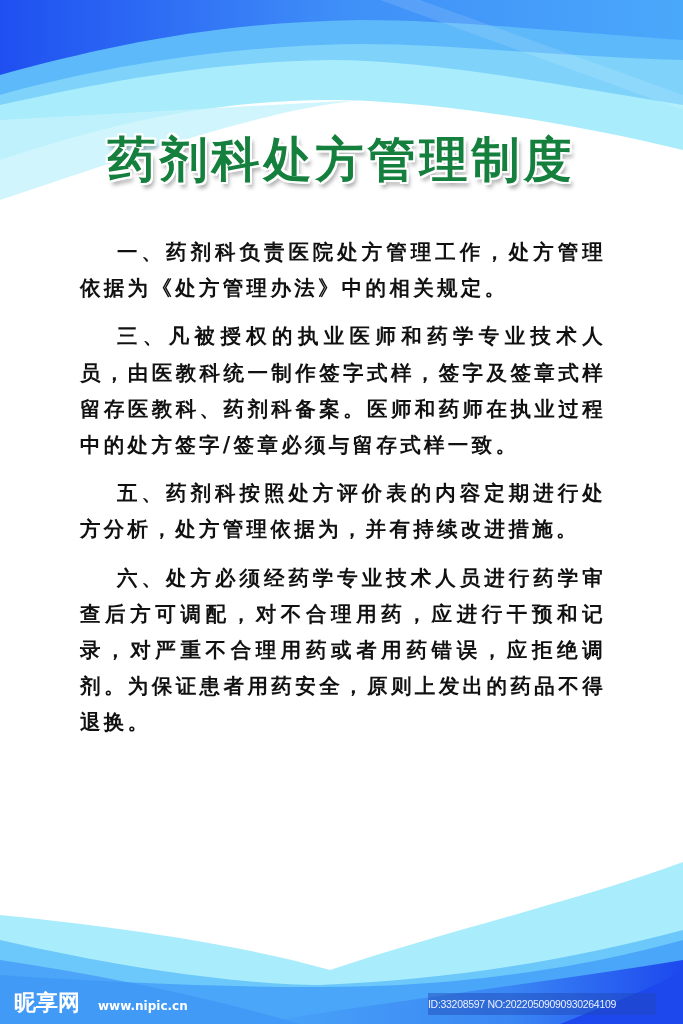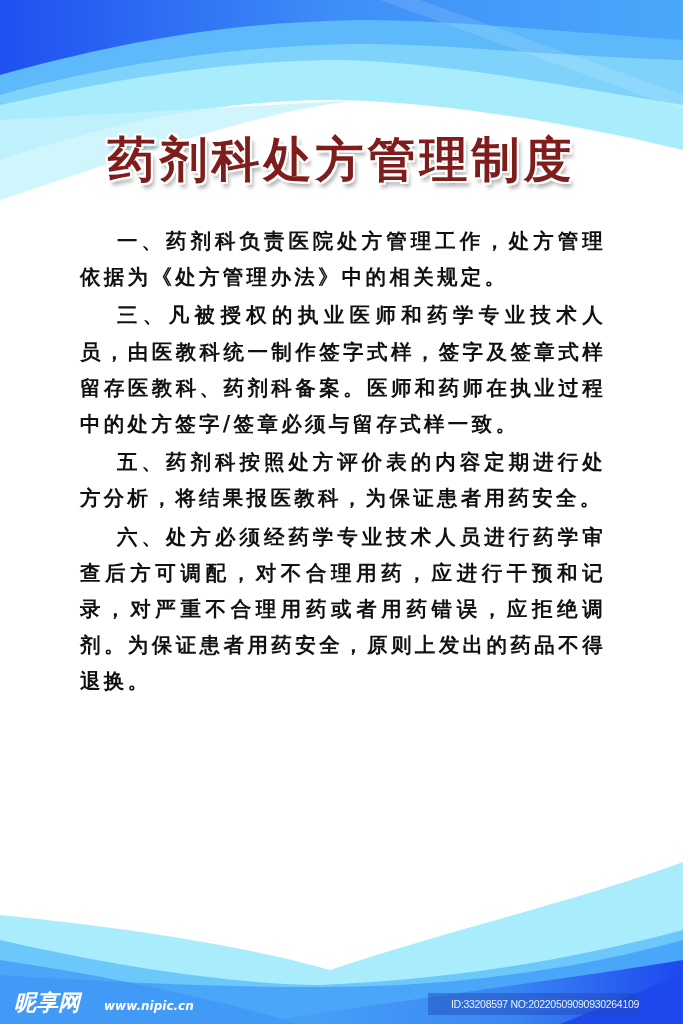--- a/index.html
+++ b/index.html
@@ -5,43 +5,43 @@
     html, body { margin: 0; padding: 0; }
     body {
       width: 683px; height: 1024px; overflow: hidden; position: relative;
       background: #ffffff;
       font-family: "DejaVu Sans", "Liberation Sans", sans-serif;
     }
     .bg { position: absolute; left: 0; top: 0; width: 683px; height: 1024px; z-index: 0; }
     .title {
       position: absolute; left: 0; width: 683px; top: 128px; text-align: center;
       font-size: 48px; font-weight: bold; letter-spacing: 4px;
-      color: #7f1d1d;
+      color: #15803d;
       text-shadow:
         -2px -2px 0 #fff, 2px -2px 0 #fff, -2px 2px 0 #fff, 2px 2px 0 #fff,
         0 -2px 0 #fff, 0 2px 0 #fff, -2px 0 0 #fff, 2px 0 0 #fff,
         3px 5px 4px rgba(0,0,0,0.35);
       z-index: 2; margin: 0;
     }
     .body-text {
       position: absolute; left: 80px; top: 222px; width: 526px; z-index: 2;
       color: #111; font-size: 20.5px; line-height: 36.2px; letter-spacing: 3.3px;
       font-weight: 600;
     }
-    .para { margin: 1px 0 2px 0; text-indent: 37px; text-align: justify; }
+    .para { margin: 12px 0 2px 0; text-indent: 37px; text-align: justify; }
     .wm-left {
       position: absolute; left: 14px; top: 988px; z-index: 3;
-      color: #ffffff; font-weight: bold; font-style: italic; font-size: 22px;
-      display: flex; align-items: baseline; gap: 24px;
+      color: #ffffff; font-weight: bold; font-size: 22px;
+      display: flex; align-items: baseline; gap: 18px;
     }
     .wm-left .url { font-size: 12px; }
     .wm-right {
-      position: absolute; left: 428px; top: 993px; width: 211px; height: 22px;
+      position: absolute; left: 428px; top: 993px; width: 228px; height: 22px;
       background: rgba(30, 70, 180, 0.45); z-index: 3;
-      color: #e8f0ff; font-size: 10.5px; line-height: 22px; text-align: right;
+      color: #e8f0ff; font-size: 10.5px; line-height: 22px; text-align: left;
       font-family: "Liberation Sans", sans-serif; letter-spacing: -0.3px;
     }
   </style>
 </head>
 <body>
 
 <svg class="bg" viewBox="0 0 683 1024" preserveAspectRatio="none">
   <defs>
     <linearGradient id="topG" x1="0" y1="0" x2="1" y2="0">
       <stop offset="0" stop-color="#1f4ff0"></stop>
@@ -69,21 +69,21 @@
   <path d="M250,1024 C400,1000 560,980 683,960 L683,1024 Z" fill="url(#botG)"></path>
   <path d="M560,1024 C620,1000 660,985 683,970 L683,1024 Z" fill="#1d48ee"></path>
   <path d="M0,960 C100,975 200,995 300,1024 L0,1024 Z" fill="#3f96f6" opacity="0.7"></path>
 </svg>
 
 <h1 class="title">药剂科处方管理制度</h1>
 
 <div class="body-text">
   <p class="para">一、药剂科负责医院处方管理工作，处方管理依据为《处方管理办法》中的相关规定。</p>
   <p class="para">三、凡被授权的执业医师和药学专业技术人员，由医教科统一制作签字式样，签字及签章式样留存医教科、药剂科备案。医师和药师在执业过程中的处方签字/签章必须与留存式样一致。</p>
-  <p class="para">五、药剂科按照处方评价表的内容定期进行处方分析，将结果报医教科，为保证患者用药安全。</p>
+  <p class="para">五、药剂科按照处方评价表的内容定期进行处方分析，处方管理依据为，并有持续改进措施。</p>
   <p class="para">六、处方必须经药学专业技术人员进行药学审查后方可调配，对不合理用药，应进行干预和记录，对严重不合理用药或者用药错误，应拒绝调剂。为保证患者用药安全，原则上发出的药品不得退换。</p>
 </div>
 
 <div class="wm-left">
   <span>昵享网</span>
   <span class="url">www.nipic.cn</span>
 </div>
 
 <div class="wm-right">ID:33208597 NO:20220509090930264109</div>
 

